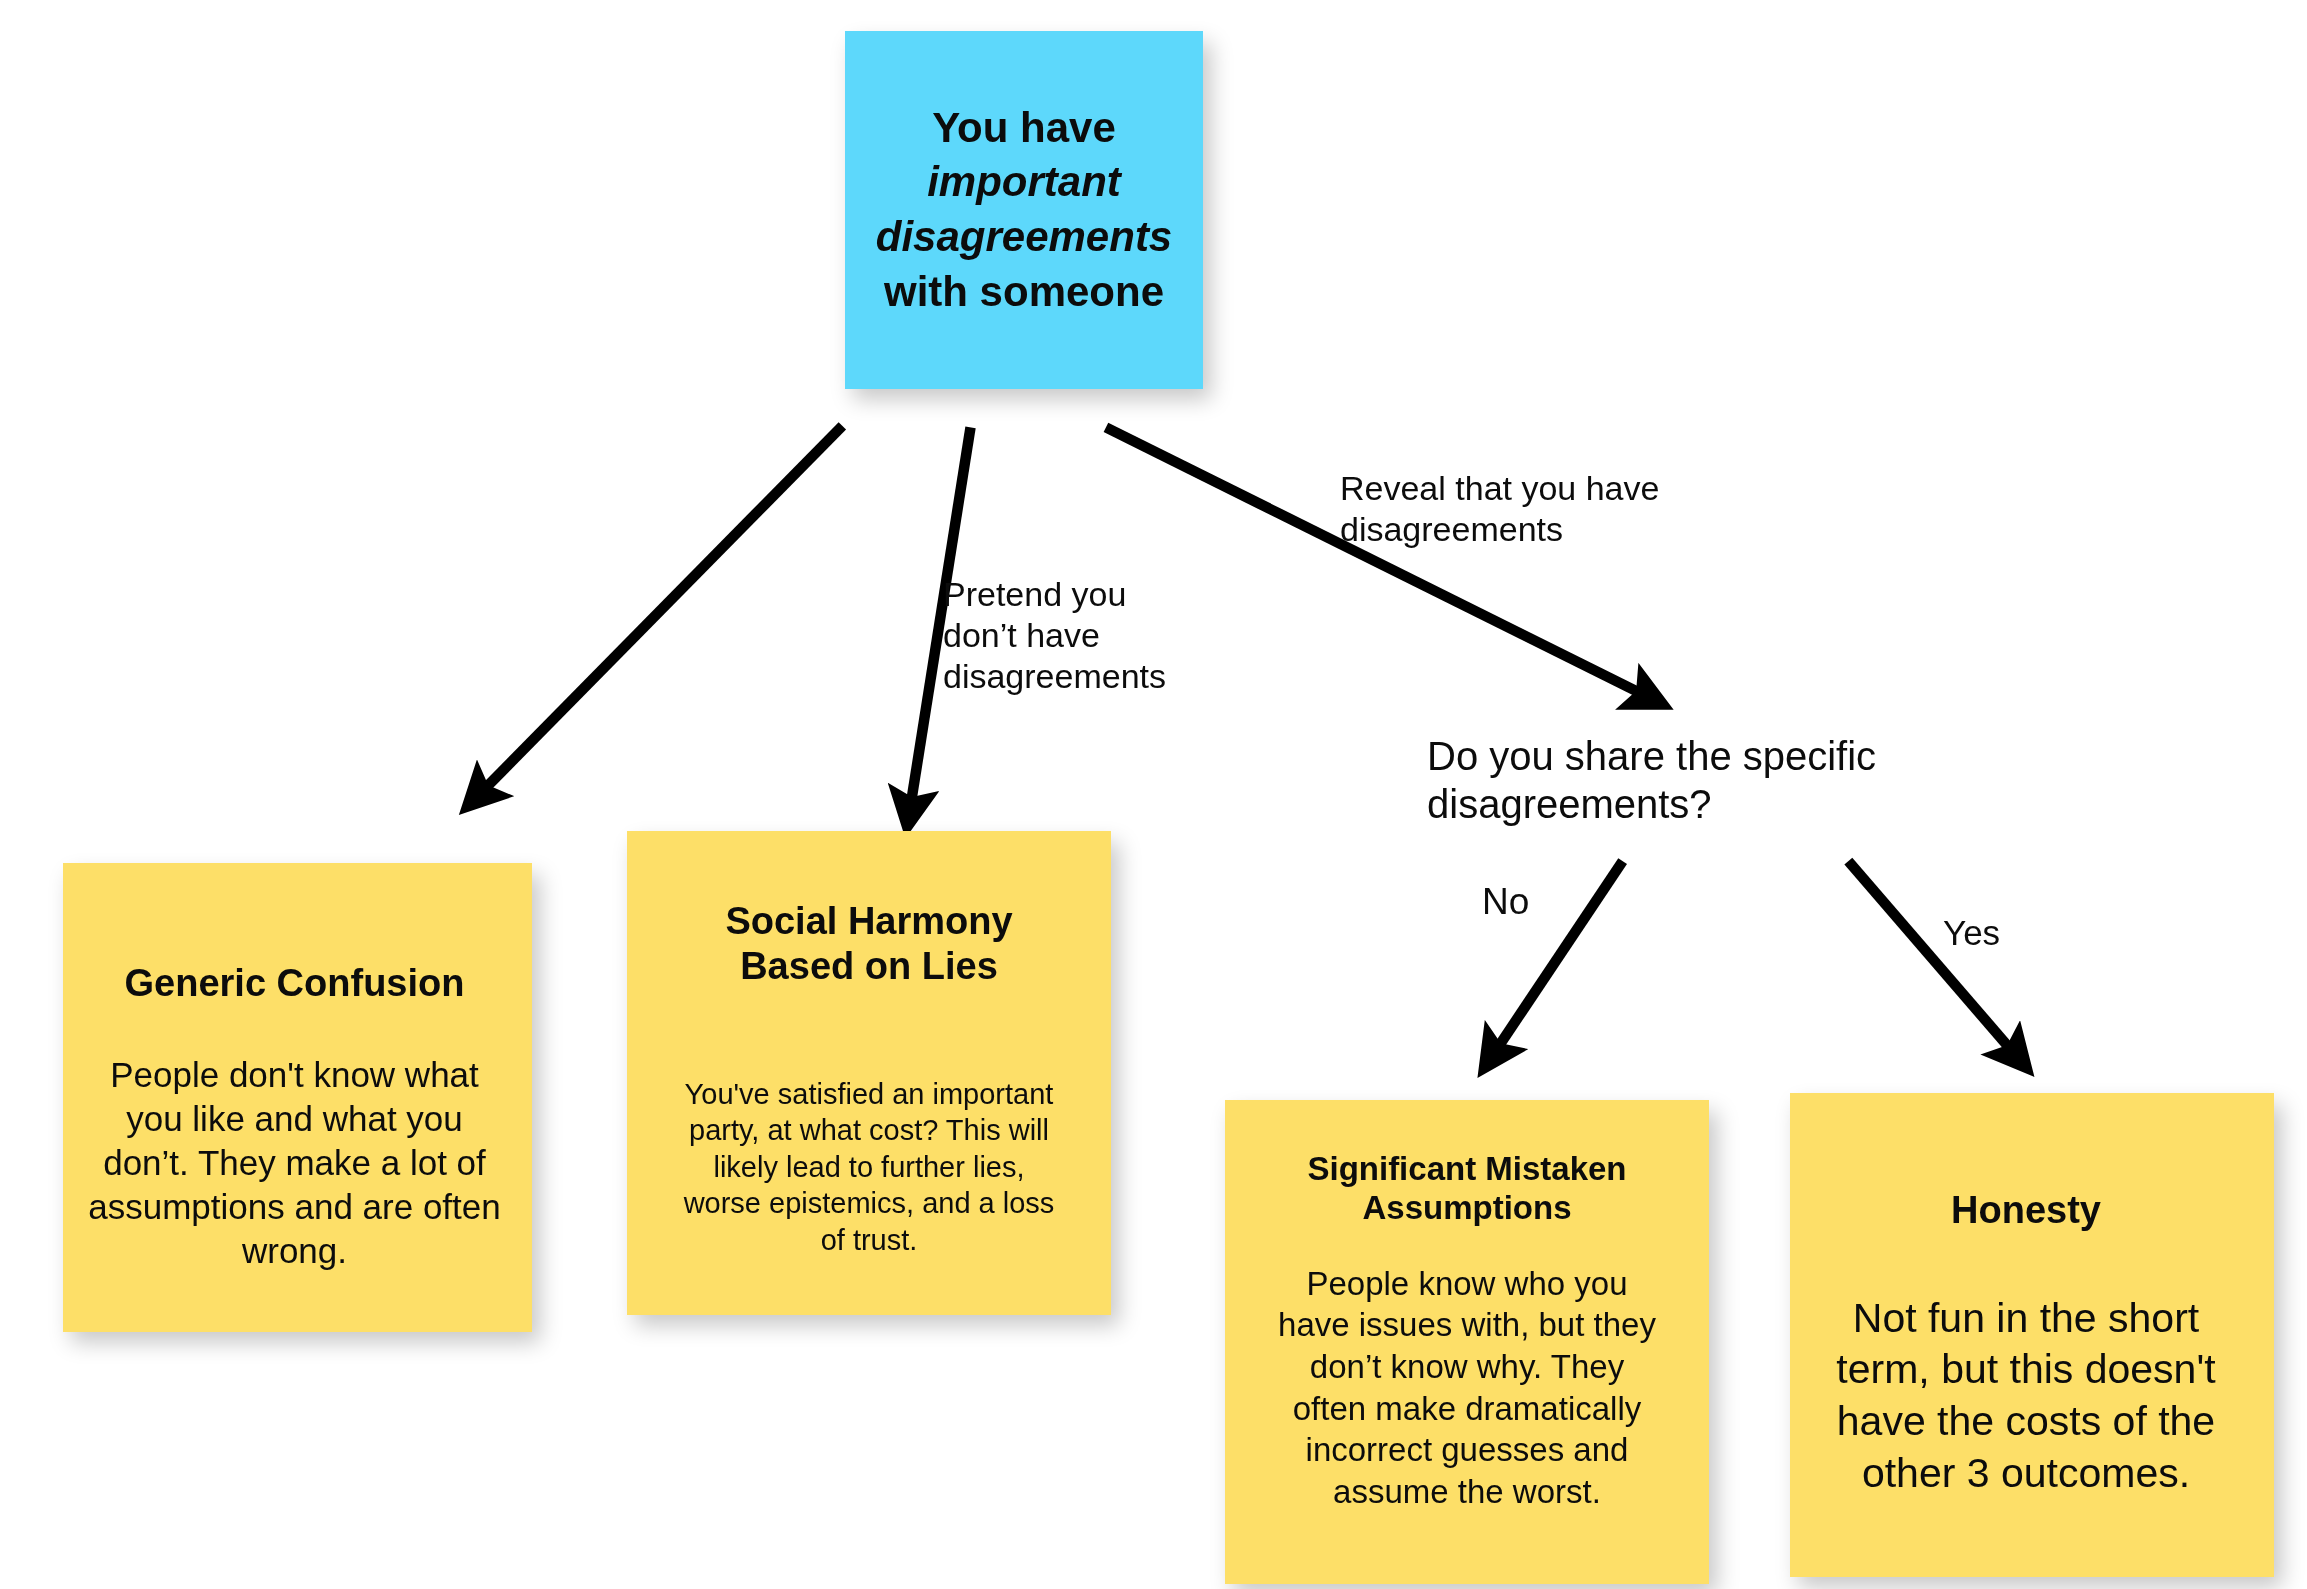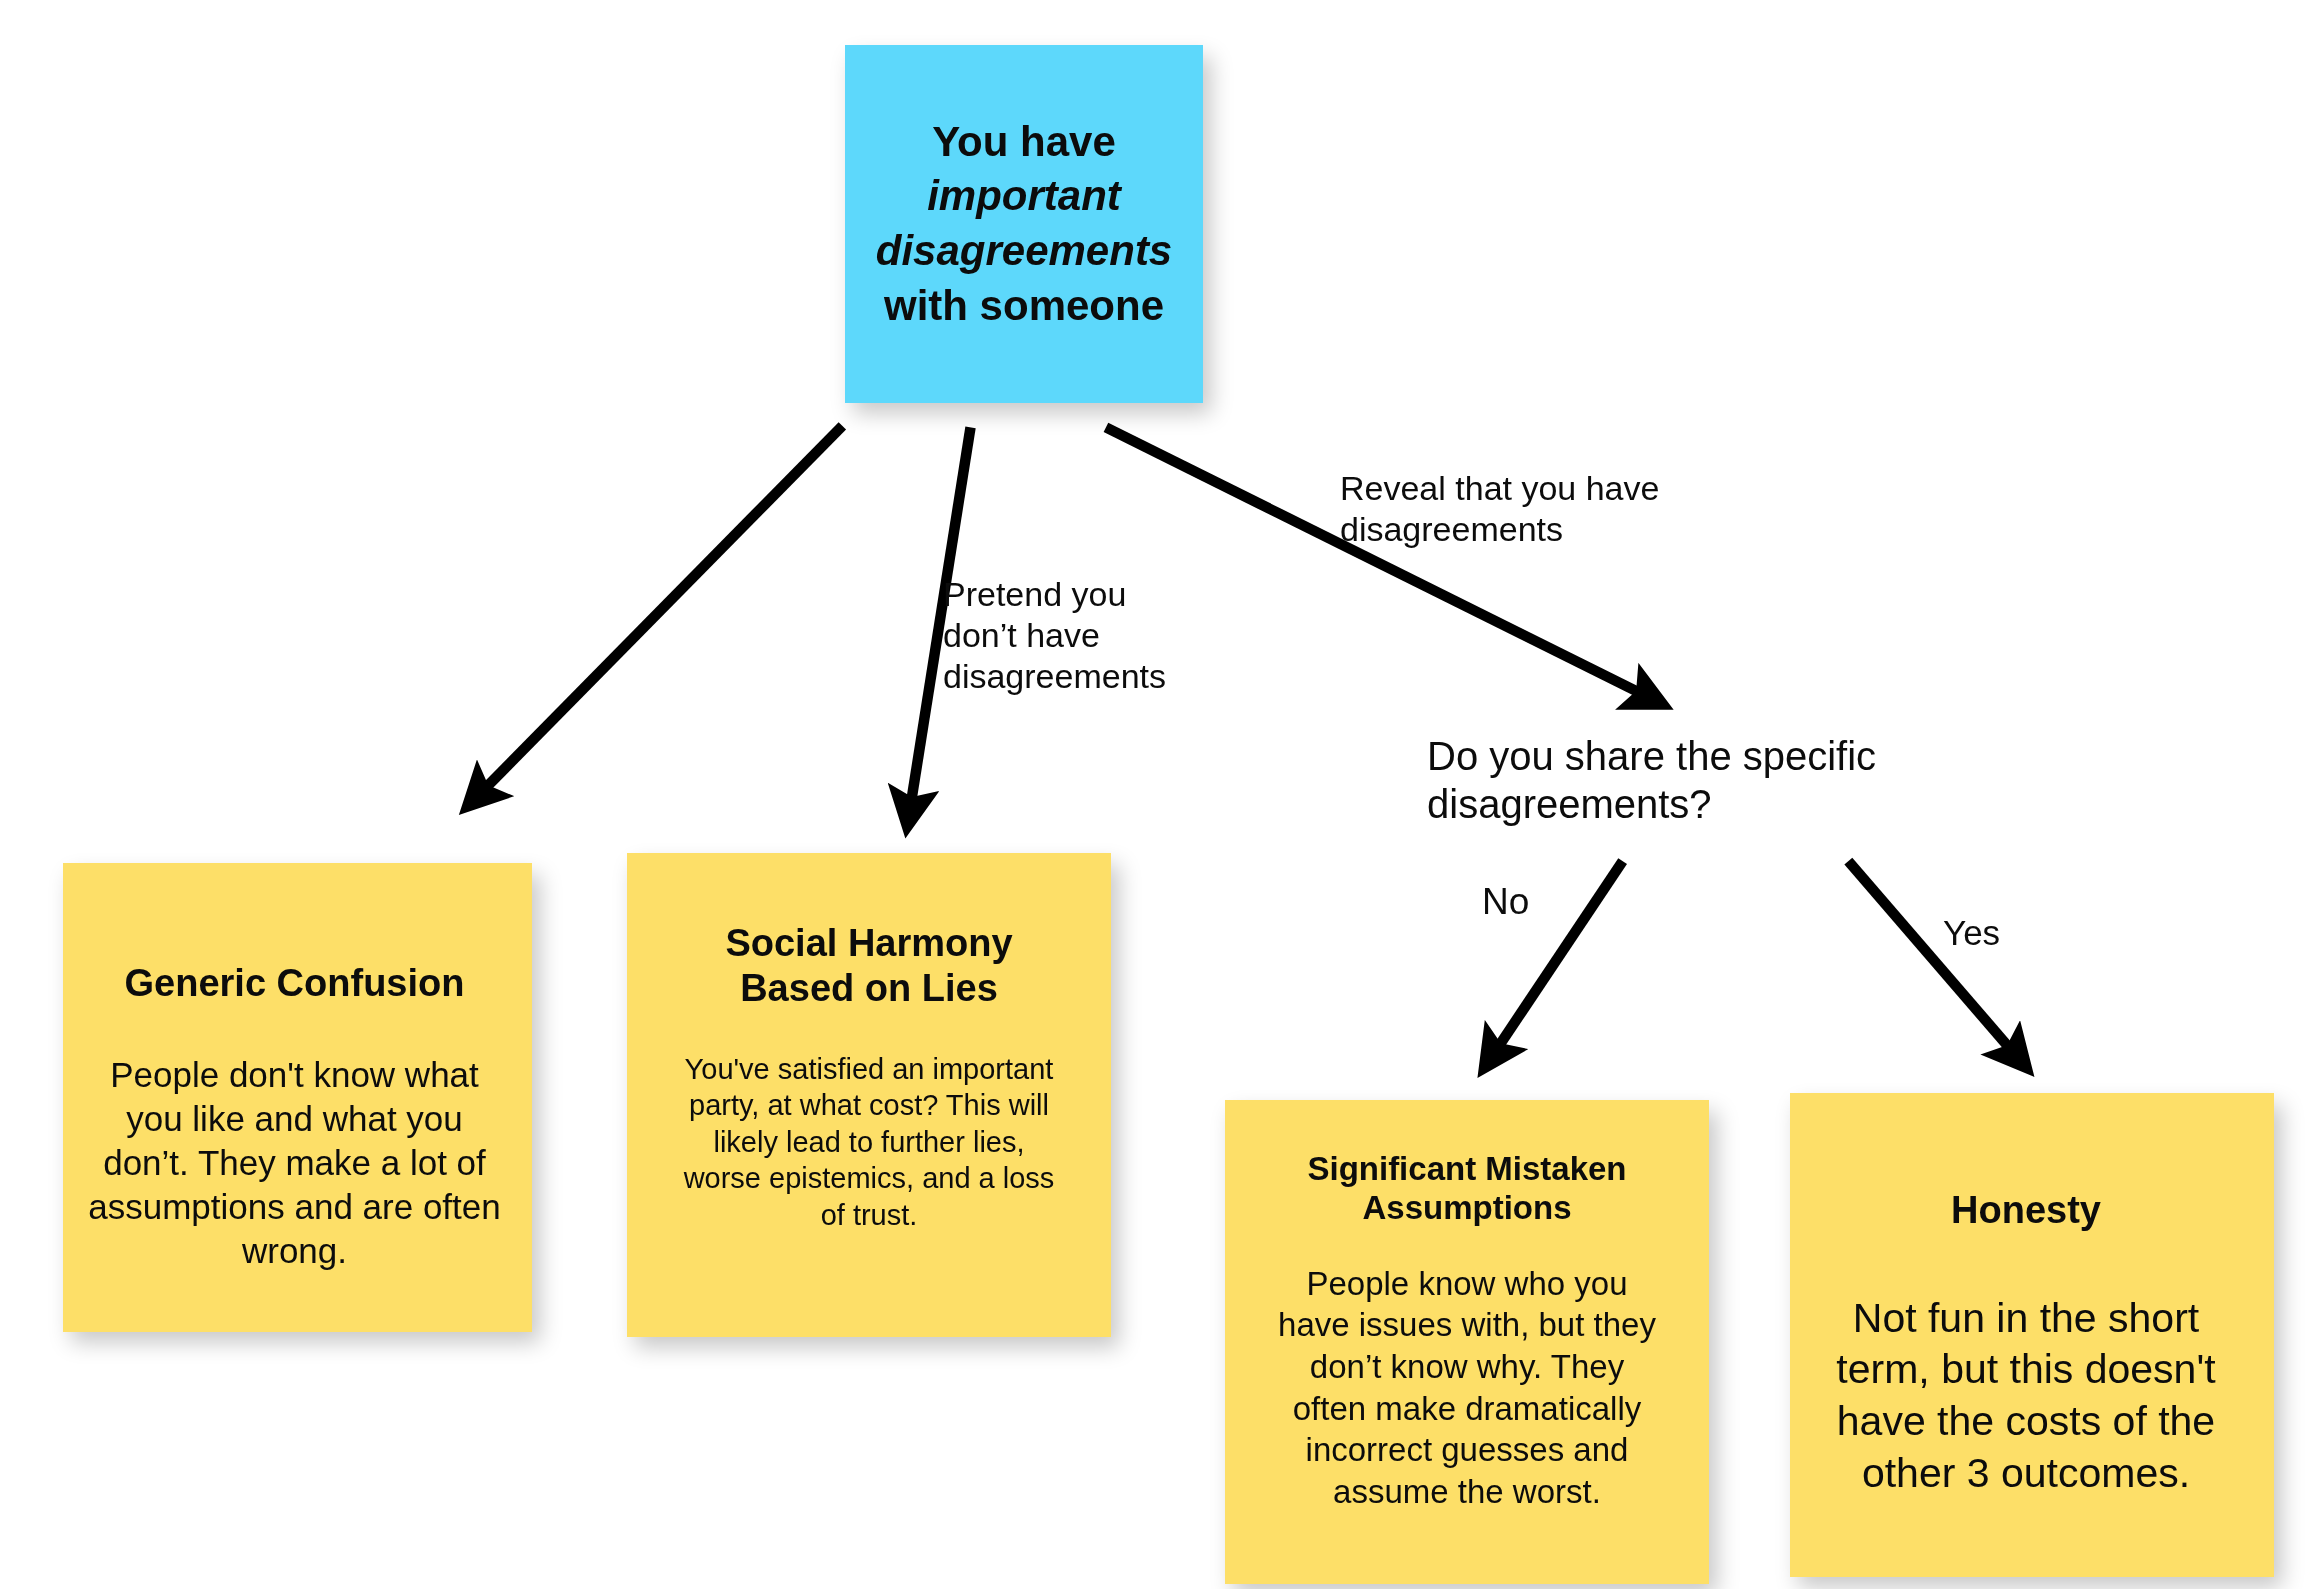--- a/index.html
+++ b/index.html
@@ -34,21 +34,21 @@
     line-height: 1.18;
     white-space: pre-line;
   }
   .note-body {
     line-height: 1.26;
     white-space: pre-line;
   }
   
   #note-root {
     left: 845px;
-    top: 45px;
+    top: 31px;
     width: 358px;
     height: 358px;
     background: #5DD8FB;
     justify-content: center;
   }
   #note-root .note-title {
     font-size: 42px;
     line-height: 1.3;
     padding: 0 14.5px;
   }
@@ -64,24 +64,25 @@
     top: 863px;
     width: 469px;
     height: 469px;
     padding: 98px 29px 0 23px;
   }
   #note-generic .note-title { font-size: 38px; }
   #note-generic .note-body  { font-size: 35px; margin-top: 47px; }
 
   #note-harmony {
     left: 627px;
-    top: 853px;
+    top: 831px;
     width: 484px;
     height: 484px;
     padding: 68px 24px 0 24px;
+    gap: 47px;
   }
   #note-harmony .note-title { font-size: 38px; }
   #note-harmony .note-body  { font-size: 29px; margin-top: 40px; }
 
   #note-mistaken {
     left: 1225px;
     top: 1100px;
     width: 484px;
     height: 484px;
     padding: 50px 22.6px 0 22.6px;

